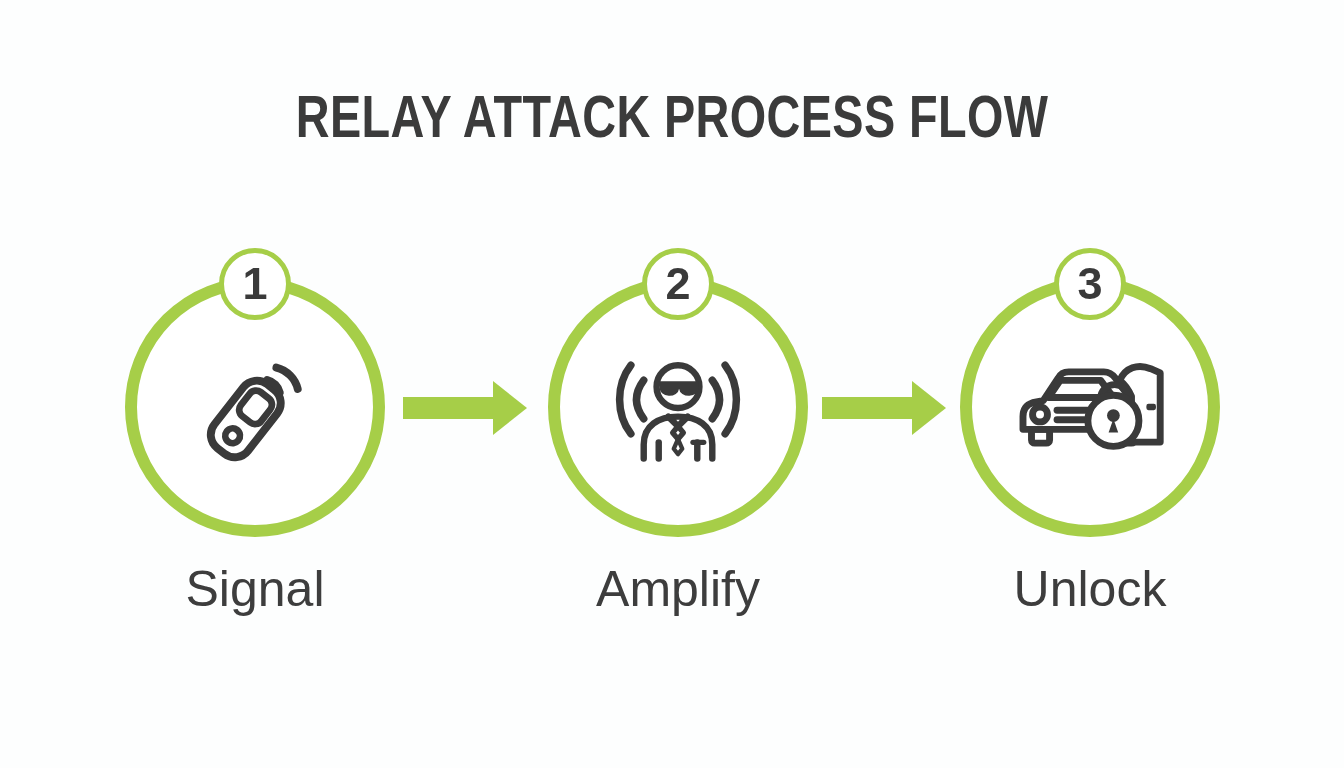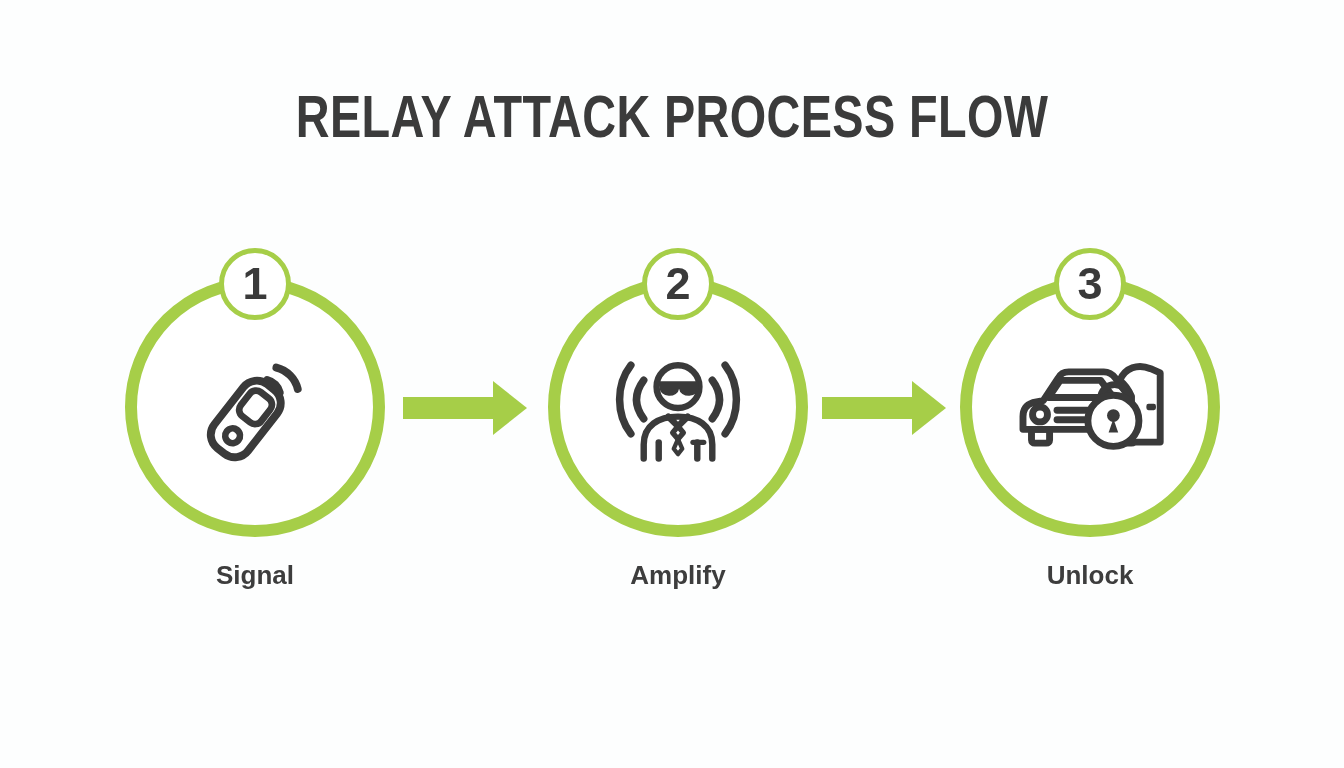--- a/index.html
+++ b/index.html
@@ -40,21 +40,21 @@
 
   .icon-wrap {
     position: absolute; left: 50%; top: 50%;
     transform: translate(-50%, -50%);
     line-height: 0;
   }
 
   .label {
     position: absolute; top: 560px; width: 260px;
     text-align: center;
-    font-size: 26px; font-weight: bold; color: #3d3d3d;
+    font-size: 50px; font-weight: normal; color: #3d3d3d;
   }
   .l1 { left: 125px; }
   .l2 { left: 548px; }
   .l3 { left: 960px; }
 
   .arrow {
     position: absolute; top: 381px; height: 54px;
     display: flex; align-items: center;
   }
   .a1 { left: 403px; }

